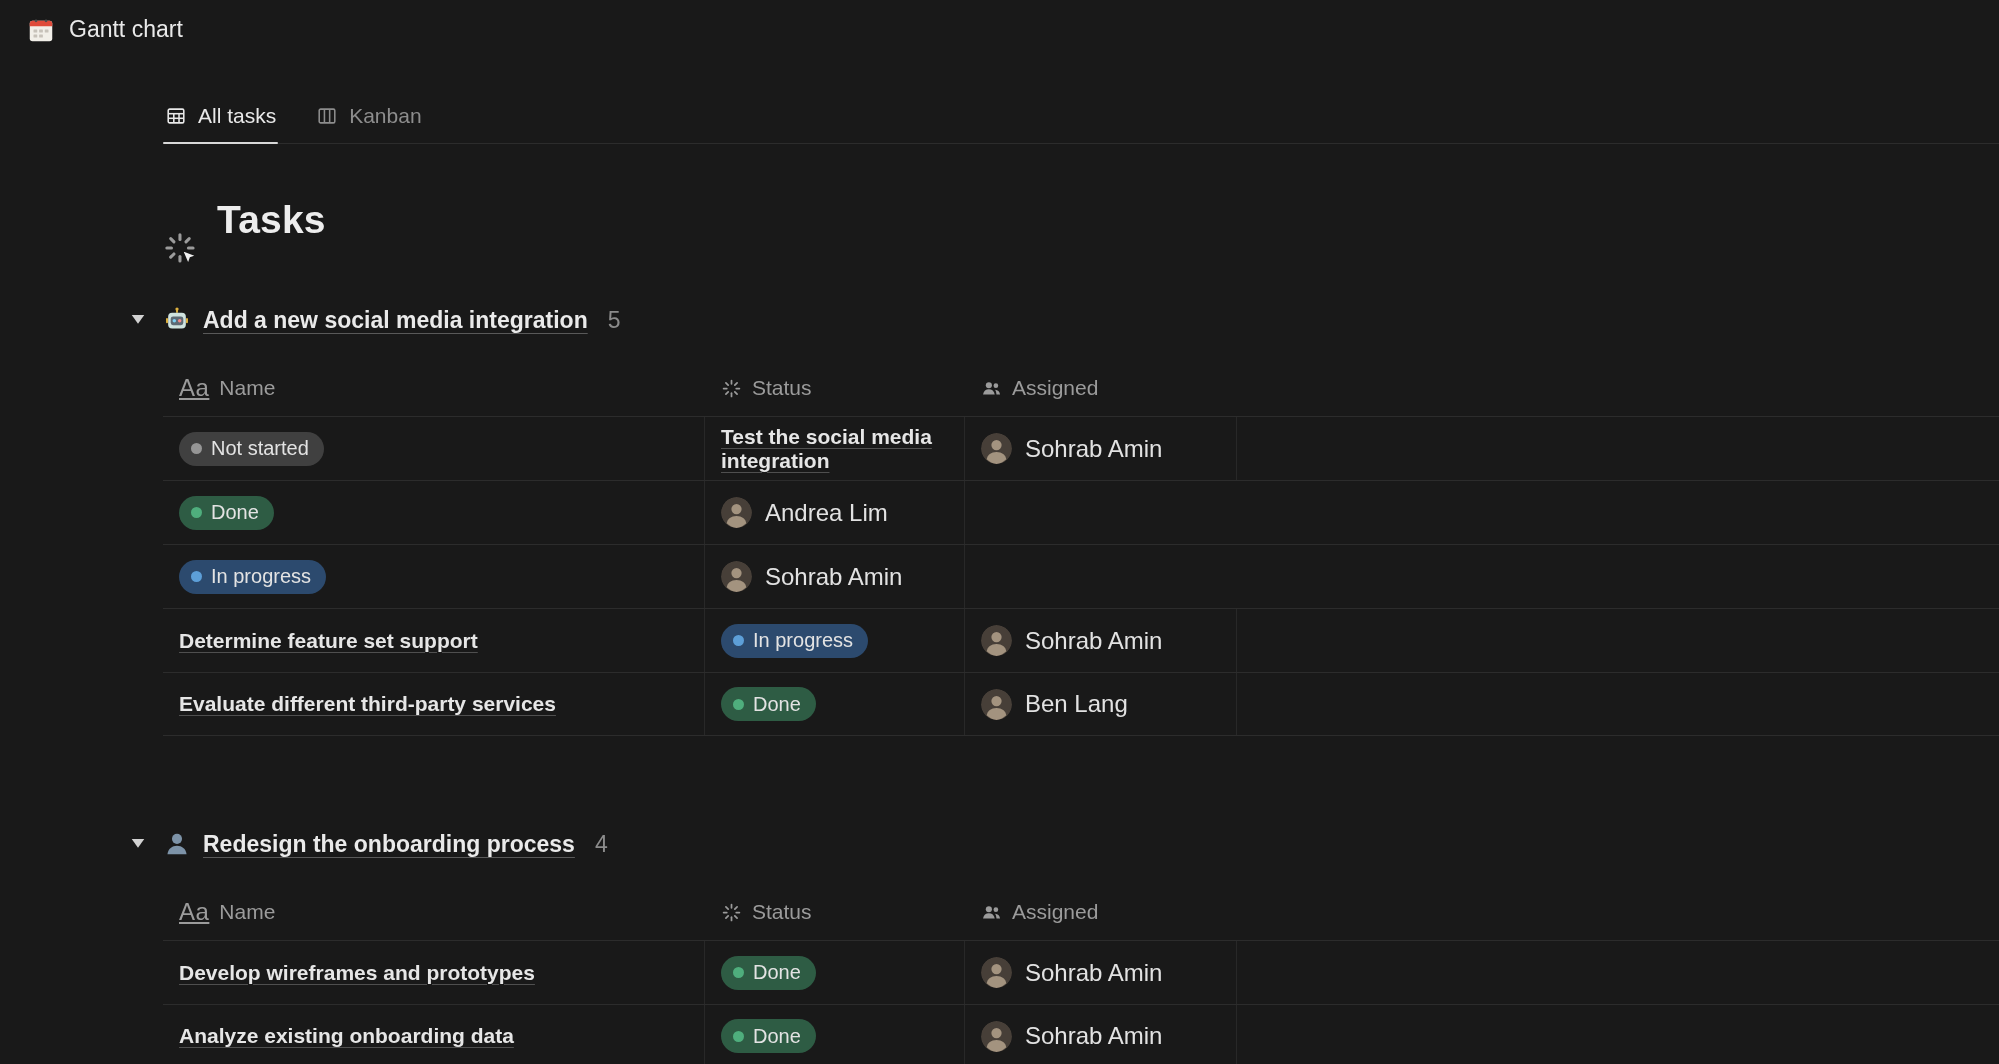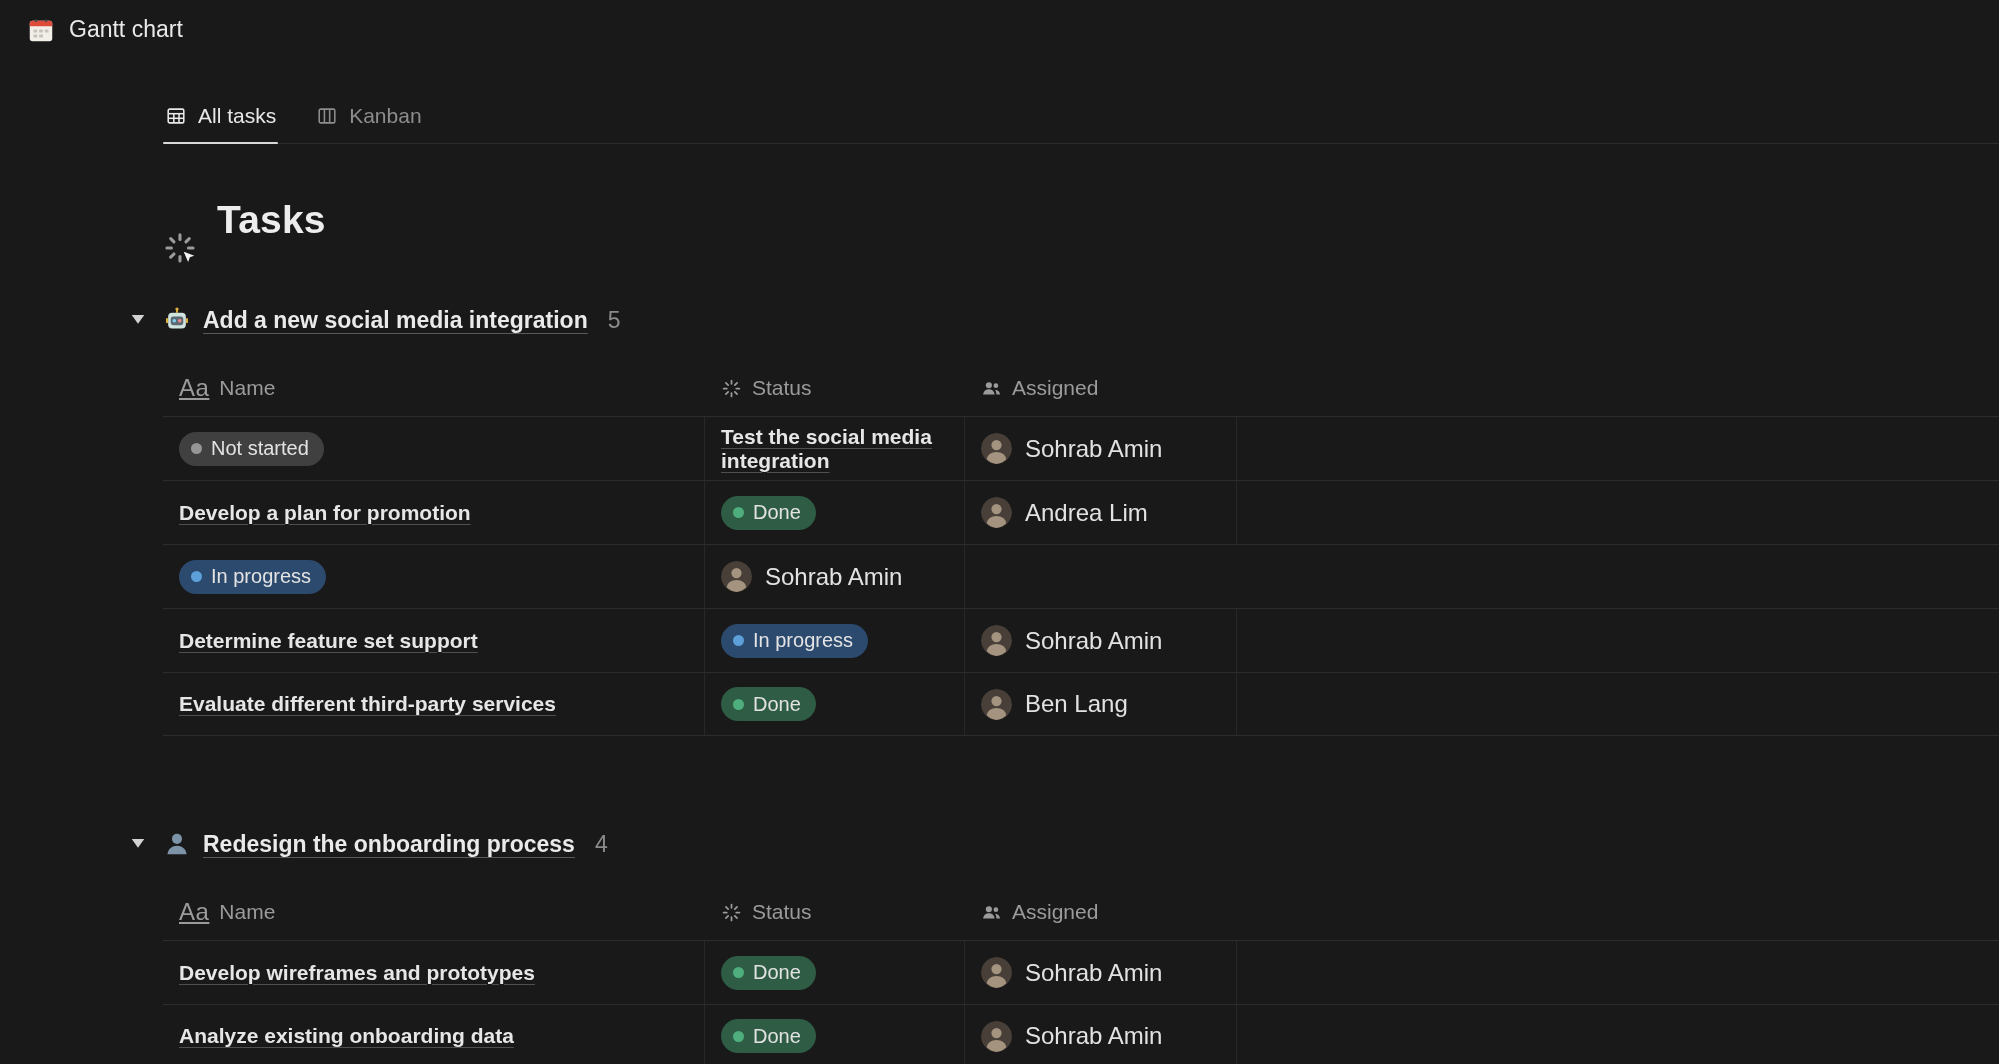--- a/index.html
+++ b/index.html
@@ -203,23 +203,20 @@
             <path d="M16 19.6c-5.7 0-9.3 3-10.1 7.5A16 16 0 0 0 16 32a16 16 0 0 0 10.1-4.9c-.8-4.5-4.4-7.5-10.1-7.5z" fill="#a3937f"></path>
           </svg>
         </span>
         <span>Sohrab Amin</span>
       </span>
     </div>
     <div class="td td-empty"></div>
   </div>
 
   <div class="trow">
-    <div class="td td-name">
-      <span class="task-name">Develop a plan for promotion</span>
-    </div>
     <div class="td td-status">
       <span class="pill green">
         <span class="dot"></span>
         <span>Done</span>
       </span>
     </div>
     <div class="td td-assigned">
       <span class="assignee">
         <span class="avatar">
           <svg viewBox="0 0 32 32">

